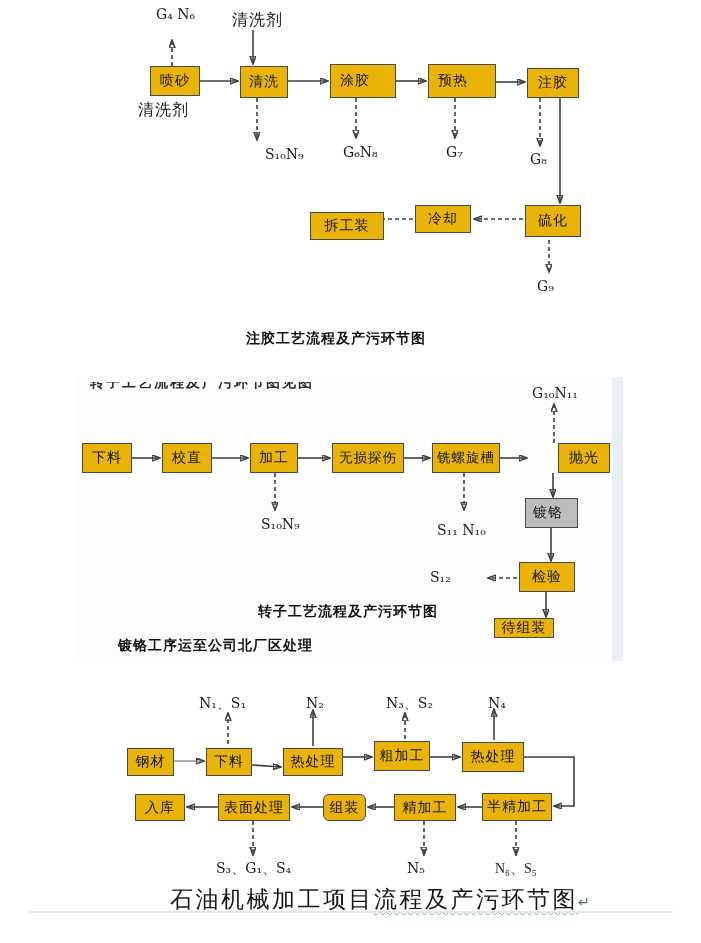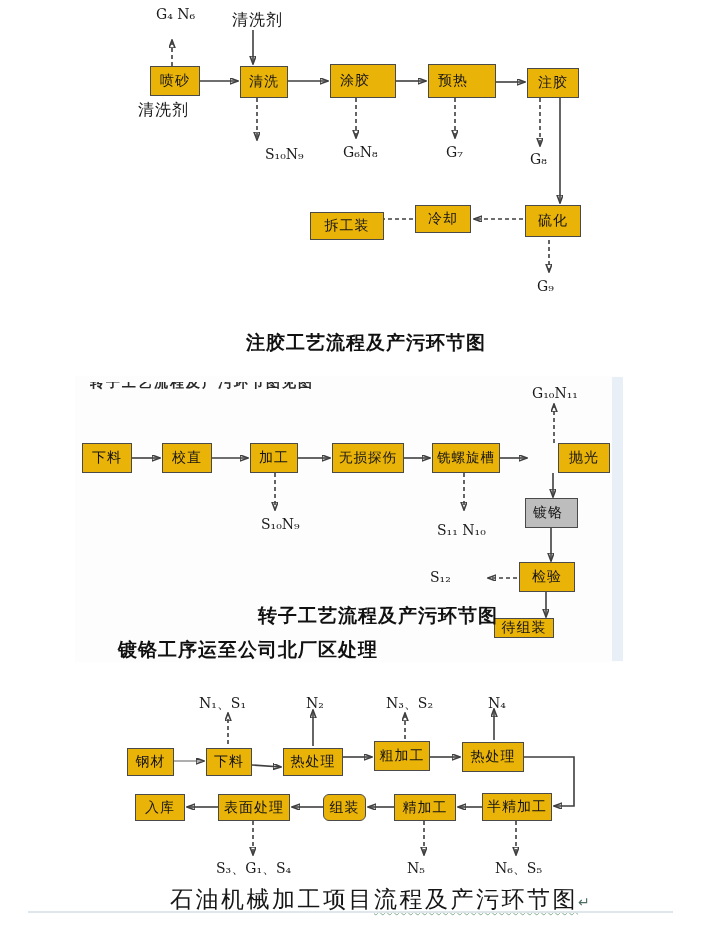--- a/index.html
+++ b/index.html
@@ -14,21 +14,21 @@
   .box {
     position:absolute; box-sizing:border-box; border:1.6px solid #4a4a4a; background:#eab308;
     display:flex; align-items:center; justify-content:center;
     font-size:14px; font-weight:500; letter-spacing:1px; color:#141414; white-space:nowrap;
   }
   .box.gray { background:#bdbdbd; }
   .slbl {
     position:absolute; font-family:"DejaVu Serif", serif; font-size:14px; color:#1a1a1a; white-space:nowrap;
   }
   .clbl { position:absolute; font-size:16px; font-weight:500; color:#141414; white-space:nowrap; letter-spacing:1px; }
-  .ctitle { position:absolute; font-size:19px; font-weight:700; color:#111; white-space:nowrap; letter-spacing:1px; }
+  .ctitle { position:absolute; font-size:14px; font-weight:700; color:#111; white-space:nowrap; letter-spacing:1px; }
   .imgzone { position:absolute; background:#fdfdfd; }
   .bluestrip { position:absolute; background:#e9eff7; }
   .clipline { position:absolute; overflow:hidden; }
   .clipline span {
     display:block; margin-top:-8px; font-size:14px; font-weight:700; letter-spacing:2px;
     color:#2a2a2a; filter:blur(0.4px); white-space:nowrap;
   }
   .bigtitle { position:absolute; font-size:23px; font-weight:500; color:#161616; letter-spacing:2.5px; white-space:nowrap; }
   .bigtitle .wavy {
     text-decoration:underline; text-decoration-style:wavy; text-decoration-color:#7fae8c;
@@ -155,20 +155,20 @@
   <div class="box" style="left:462px; top:742px; width:62px; height:30px;">热处理</div>
 
   <div class="box" style="left:135px; top:794px; width:50px; height:27px;">入库</div>
   <div class="box" style="left:218px; top:794px; width:72px; height:27px;">表面处理</div>
   <div class="box" style="left:323px; top:794px; width:43px; height:27px;border-radius:6px;">组装</div>
   <div class="box" style="left:394px; top:794px; width:62px; height:27px;">精加工</div>
   <div class="box" style="left:482px; top:793px; width:70px; height:28px;">半精加工</div>
 
   <div class="slbl" style="left:216px; top:860px;">S₃、G₁、S₄</div>
   <div class="slbl" style="left:407px; top:860px;">N₅</div>
-  <div class="slbl" style="left:495px; top:860px;">N₆、S₅</div>
+  <div class="slbl" style="left:495px; top:860px;font-family:Liberation Serif, serif;">N₆、S₅</div>
 
   <div class="bigtitle" style="left:170px; top:884px;">
     <span>石油机械加工项目</span><span class="wavy">流程及产污环节图</span><span class="retmark">↵</span>
   </div>
   <div class="sepline" style="left:28px; top:911px; width:645px;"></div>
 
 </div>
 
 </body></html>

